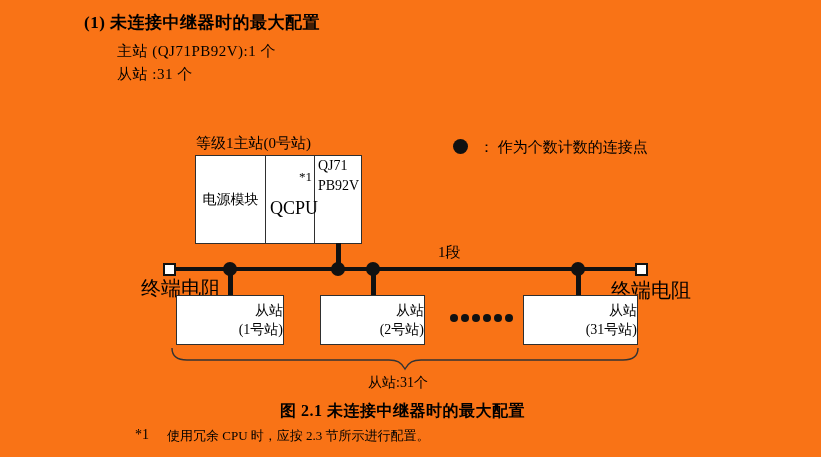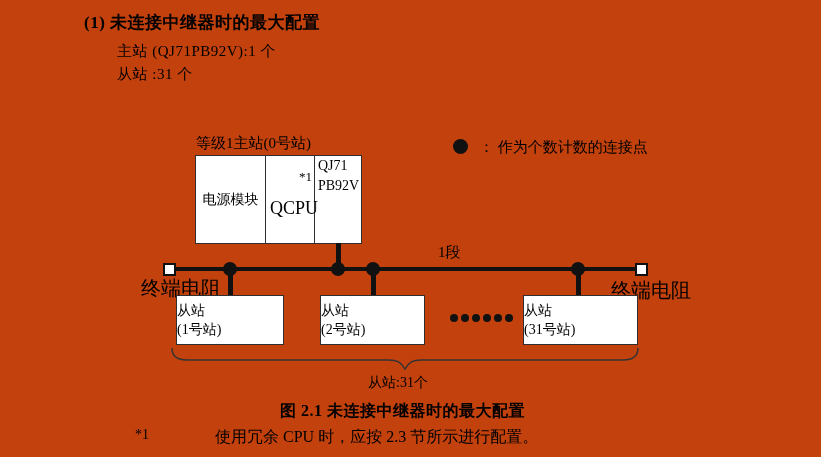--- a/index.html
+++ b/index.html
@@ -5,21 +5,21 @@
   * { margin: 0; padding: 0; box-sizing: border-box; }
   html, body { background: #ffffff; }
   body {
     font-family: "Liberation Serif", "DejaVu Serif", serif;
     color: #000;
   }
   .page {
     position: relative;
     width: 821px;
     height: 457px;
-    background: #c2410c;
+    background: #f97316;
     overflow: hidden;
   }
   .abs { position: absolute; }
 
   .heading {
     left: 84px; top: 11px;
     font-size: 17px;
     font-weight: bold;
     letter-spacing: 0.5px;
     white-space: nowrap;
@@ -91,21 +91,21 @@
   .vline.master { left: 336px; top: 243px; height: 25px; }
   .vline.s1 { left: 228px; top: 271px; height: 24px; }
   .vline.s2 { left: 371px; top: 271px; height: 24px; }
   .vline.s3 { left: 576px; top: 271px; height: 25px; }
 
   .slave-box {
     border: 1.5px solid #2f2f2f;
     background: #fff;
     top: 295px; height: 50px;
     display: flex; flex-direction: column;
-    align-items: flex-start; justify-content: center;
+    align-items: flex-end; justify-content: center;
     font-size: 14px; line-height: 19px;
     text-align: center;
   }
   .slave-box.s1 { left: 176px; width: 108px; }
   .slave-box.s2 { left: 320px; width: 105px; }
   .slave-box.s3 { left: 523px; width: 115px; }
 
   .ellipsis { left: 450px; top: 314px; display: flex; gap: 3px; }
   .ellipsis span {
     width: 8px; height: 8px;
@@ -124,21 +124,21 @@
   }
 
   .caption {
     left: 280px; top: 401px;
     font-size: 16px;
     font-weight: bold;
     letter-spacing: 0.5px;
     white-space: nowrap;
   }
   .footnote-marker { left: 135px; top: 427px; font-size: 14px; white-space: nowrap; }
-  .footnote-text   { left: 167px; top: 427px; font-size: 16px; white-space: nowrap; margin-left: 48px; }
+  .footnote-text   { left: 167px; top: 427px; font-size: 13px; white-space: nowrap; }
 </style>
 </head>
 <body>
 
 <div class="page">
 
   <div class="abs heading">(1) 未连接中继器时的最大配置</div>
   <div class="abs topline l1">主站 (QJ71PB92V):1 个</div>
   <div class="abs topline l2">从站 :31 个</div>
 

